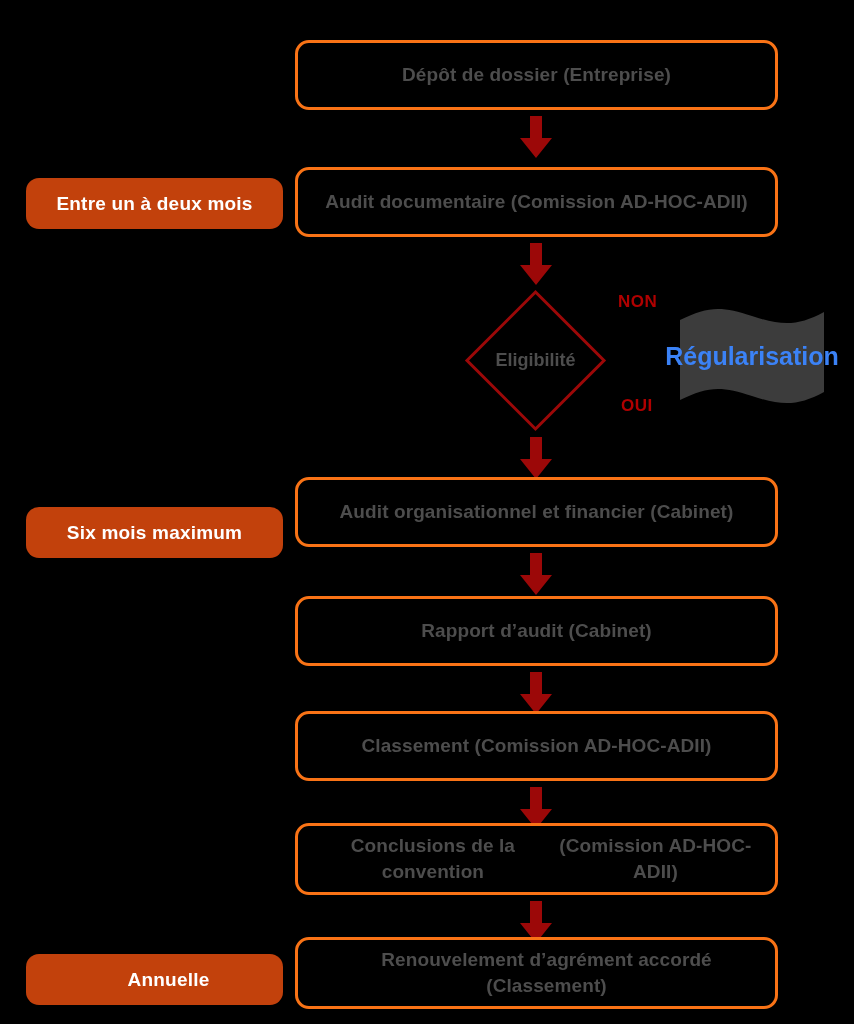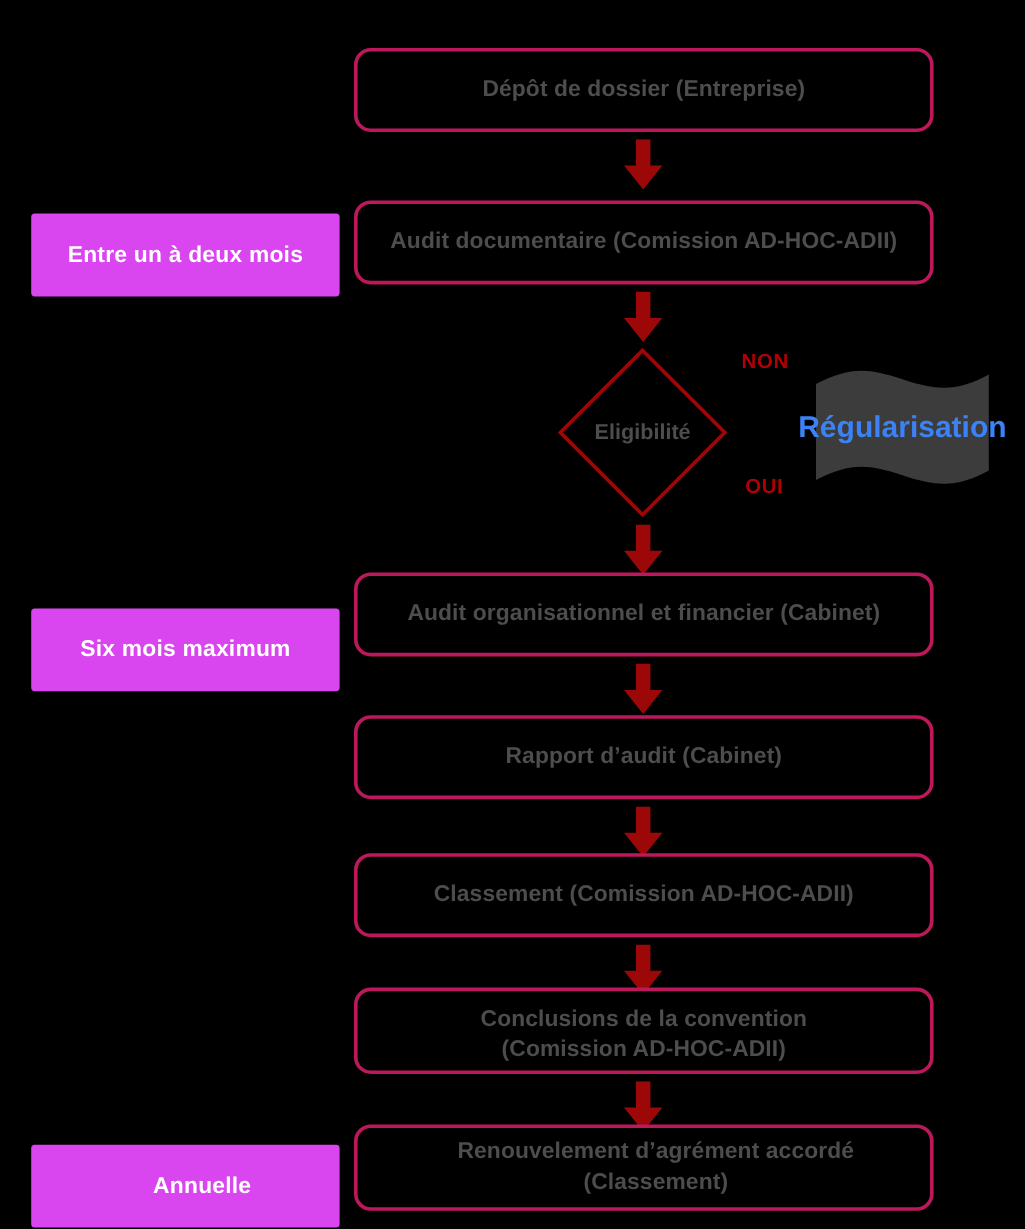--- a/index.html
+++ b/index.html
@@ -20,45 +20,45 @@
     height: 1024px;
     background: #000000;
   }
 
   
   .node-box {
     position: absolute;
     left: 295px;
     width: 483px;
     box-sizing: border-box;
-    border: 3px solid #be185d;
+    border: 3px solid #f97316;
     border-radius: 14px;
     background: #000000;
     display: flex;
     align-items: center;
     justify-content: center;
     text-align: center;
     color: #4d4d4d;
     font-size: 19px;
     font-weight: bold;
     letter-spacing: 0.1px;
     line-height: 1.35;
     padding: 4px 16px;
   }
   .node-box .node-label { display: block; }
 
   
   .pill {
     position: absolute;
     left: 26px;
     width: 257px;
-    height: 69px;
+    height: 51px;
     box-sizing: border-box;
-    background: #d946ef;
-    border-radius: 3px;
+    background: #c2410c;
+    border-radius: 13px;
     display: flex;
     align-items: center;
     justify-content: center;
     color: #ffffff;
     font-size: 19px;
     font-weight: bold;
     letter-spacing: 0.2px;
   }
 
   
@@ -200,21 +200,21 @@
   <div class="node-box" id="box-classement" style="top:711px;height:70px;">
     <span class="node-label">Classement (Comission AD-HOC-ADII)</span>
   </div>
 
   <div class="arrow" style="top:787px;">
     <svg width="32" height="42" viewBox="0 0 32 42" xmlns="http://www.w3.org/2000/svg">
       <polygon points="10,0 22,0 22,22 32,22 16,42 0,22 10,22" fill="#9c0808"></polygon>
     </svg>
   </div>
 
-  <div class="node-box" id="box-conclusions" style="top:823px;height:72px;flex-direction:column;justify-content:flex-end;">
+  <div class="node-box" id="box-conclusions" style="top:823px;height:72px;flex-direction:row;">
     <span class="node-label">Conclusions de la convention</span>
     <span class="node-label">(Comission AD-HOC-ADII)</span>
   </div>
 
   <div class="arrow" style="top:901px;">
     <svg width="32" height="42" viewBox="0 0 32 42" xmlns="http://www.w3.org/2000/svg">
       <polygon points="10,0 22,0 22,22 32,22 16,42 0,22 10,22" fill="#9c0808"></polygon>
     </svg>
   </div>
 

